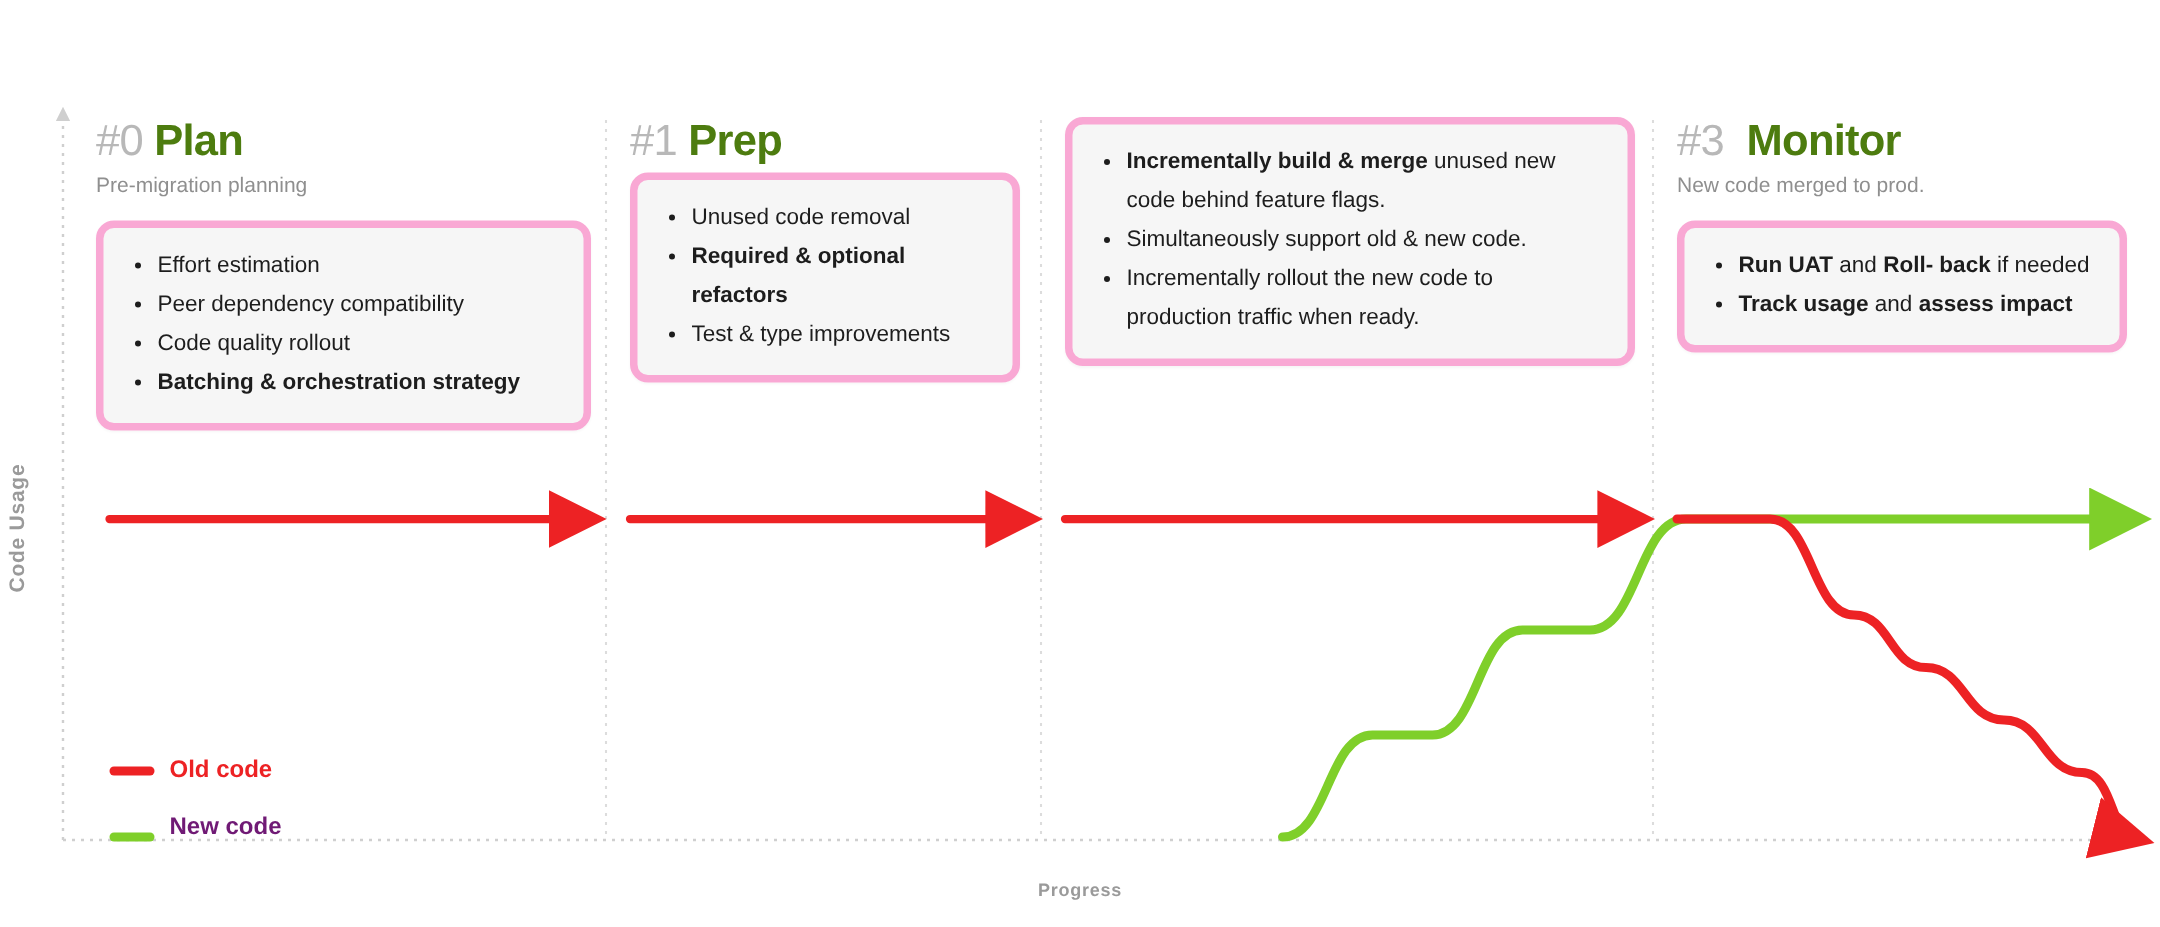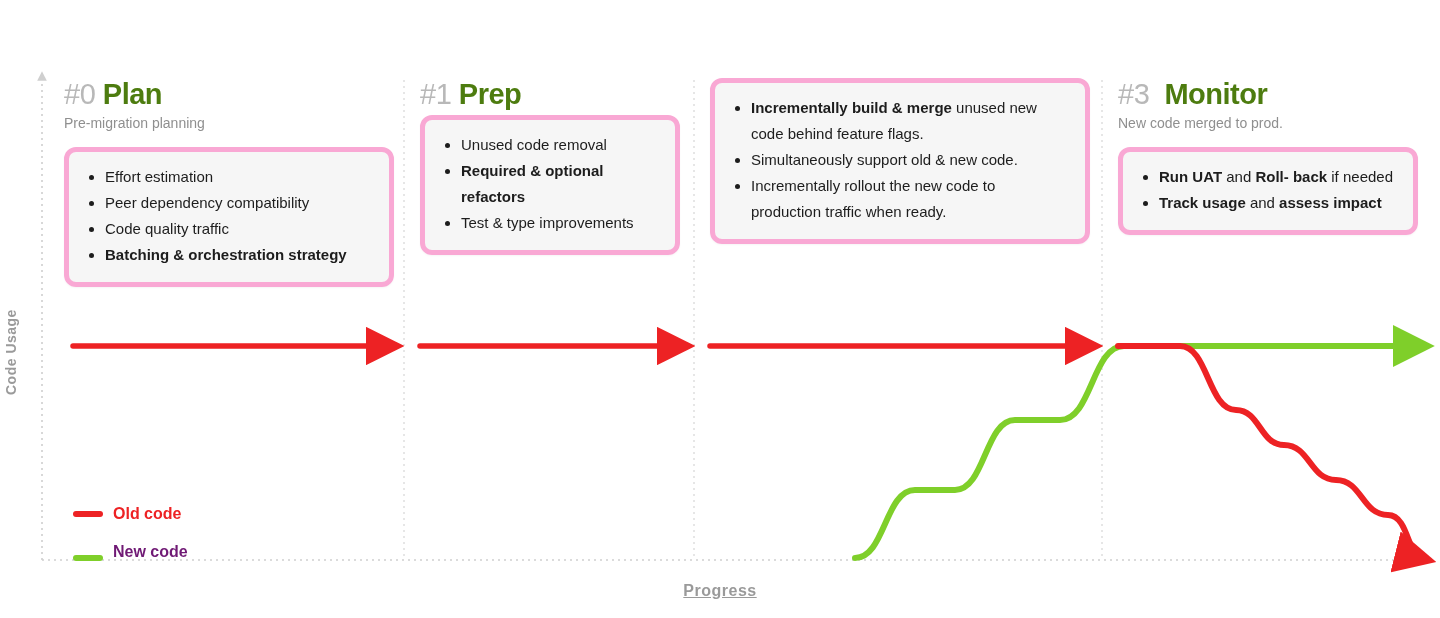--- a/index.html
+++ b/index.html
@@ -30,24 +30,23 @@
     font-size: 14px;
     letter-spacing: 0.5px;
     font-weight: 600;
     white-space: nowrap;
   }
   .x-axis-label {
     position: absolute;
     left: 720px; bottom: 18px;
     transform: translateX(-50%);
     color: #9a9a9a;
-    font-size: 16px;
+    font-size: 12px;
     font-weight: 600;
     letter-spacing: 0.5px;
-    text-decoration: underline;
   }
   .phase {
     position: absolute;
     top: 78px;
   }
   .phase-title {
     font-size: 29px;
     font-weight: 400;
     color: #b8b8b8;
     letter-spacing: -0.5px;
@@ -160,21 +159,21 @@
   <div class="phase" style="left:64px; width:330px;">
     <div class="phase-title">
       <span>#0</span>
       <b>Plan</b>
     </div>
     <div class="phase-sub">Pre-migration planning</div>
     <div class="card">
       <ul>
           <li>Effort estimation</li>
           <li>Peer dependency compatibility</li>
-          <li>Code quality traffic</li>
+          <li>Code quality rollout</li>
           <li><b>Batching &amp; orchestration strategy</b></li>
         </ul>
     </div>
   </div>
 
   <div class="phase" style="left:420px; width:260px;">
     <div class="phase-title">
       <span>#1</span>
       <b>Prep</b>
     </div>

